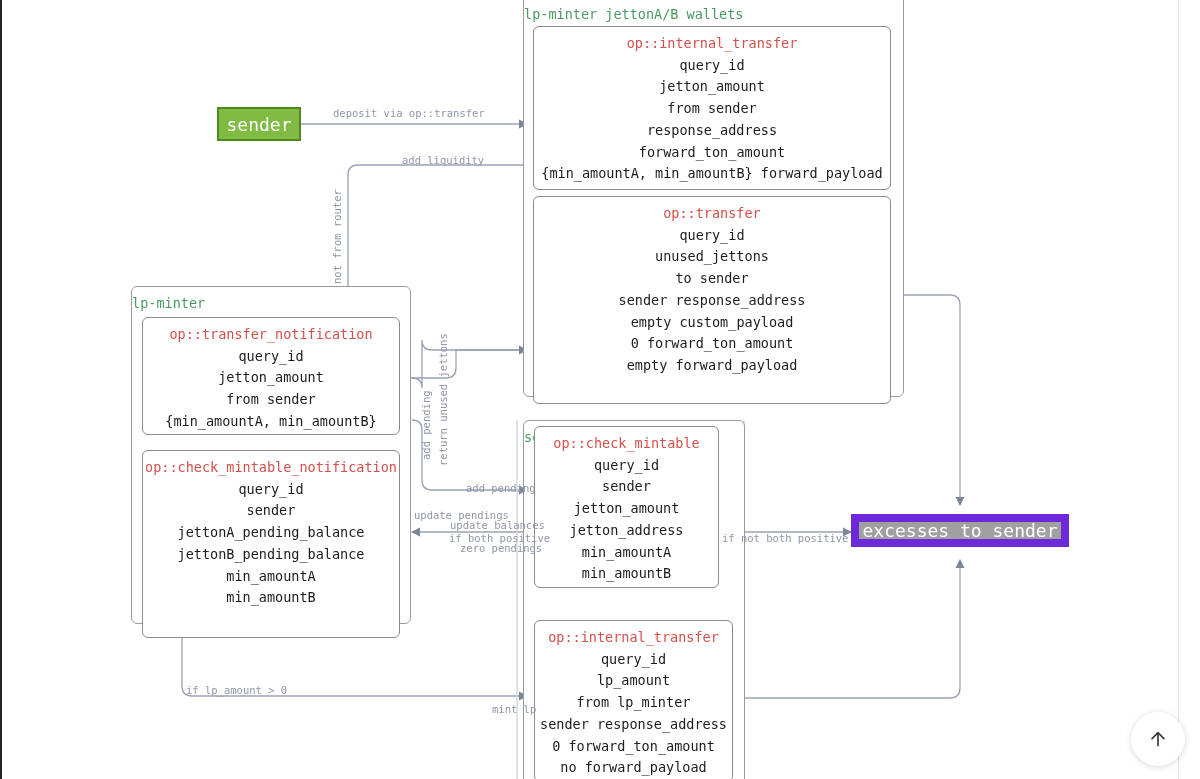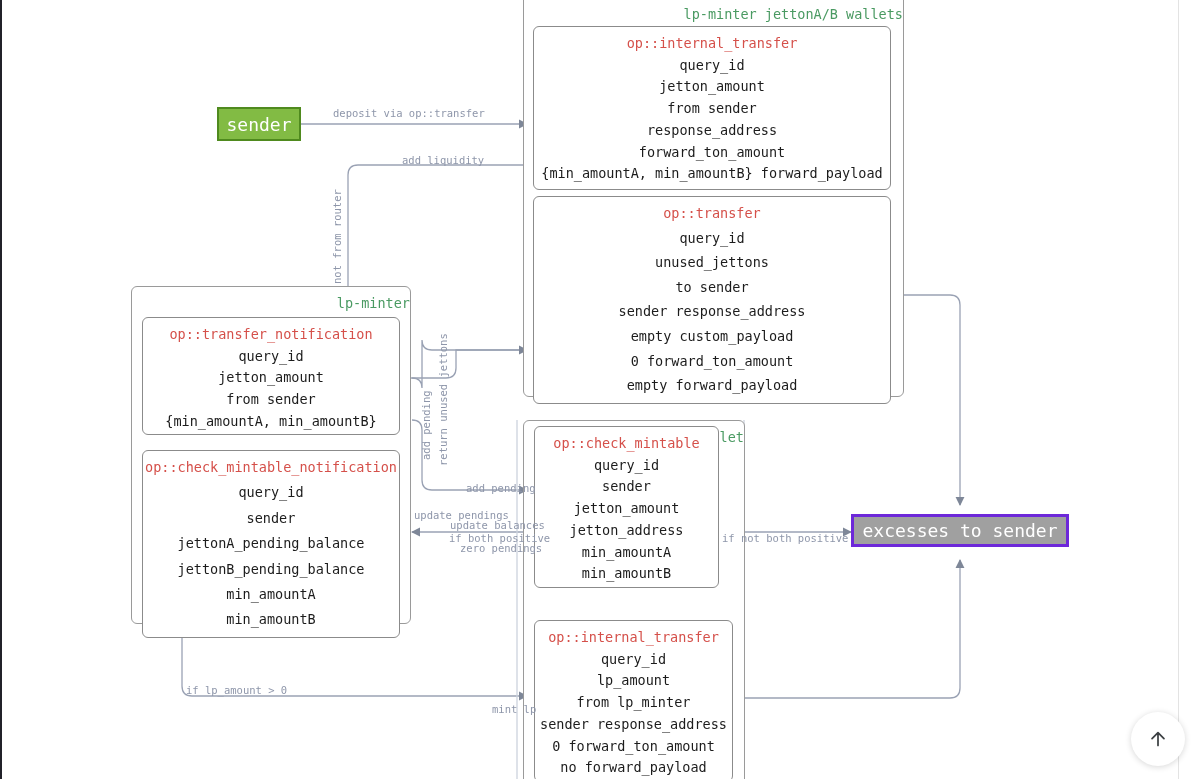--- a/index.html
+++ b/index.html
@@ -59,39 +59,39 @@
     border: 1px solid #9a9a9a;
     border-radius: 6px;
     background: #ffffff;
     z-index: 5;
     box-sizing: border-box;
   }
   .cluster-title {
     position: absolute;
     left: 0;
     width: 100%;
-    text-align: right;
+    text-align: left;
     color: #4a9a62;
     font-size: 13.5px;
     letter-spacing: 0px;
     white-space: nowrap;
   }
 
   
   .msgbox {
     position: absolute;
     border: 1px solid #8b8b8b;
     border-radius: 6px;
     background: #ffffff;
     z-index: 6;
     box-sizing: border-box;
     display: flex;
     flex-direction: column;
     align-items: center;
-    justify-content: space-between;
+    justify-content: flex-start;
     padding: 6px 0;
   }
   .msgbox .op {
     color: #d5504a;
     font-size: 13.5px;
     line-height: 21.7px;
     white-space: nowrap;
   }
   .msgbox .fld {
     color: #1c1c1c;
@@ -110,21 +110,21 @@
     display: flex;
     align-items: center;
     justify-content: center;
     z-index: 10;
     box-sizing: border-box;
     white-space: nowrap;
   }
   .node-excesses {
     position: absolute;
     background: #a0a0a0;
-    border: 3px solid #6d28d9;
+    border: 8px solid #6d28d9;
     color: #ffffff;
     font-size: 18px;
     display: flex;
     align-items: center;
     justify-content: center;
     z-index: 10;
     box-sizing: border-box;
     white-space: nowrap;
   }
 

